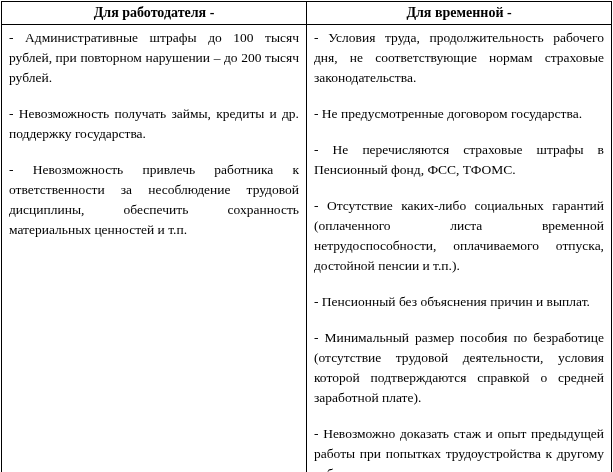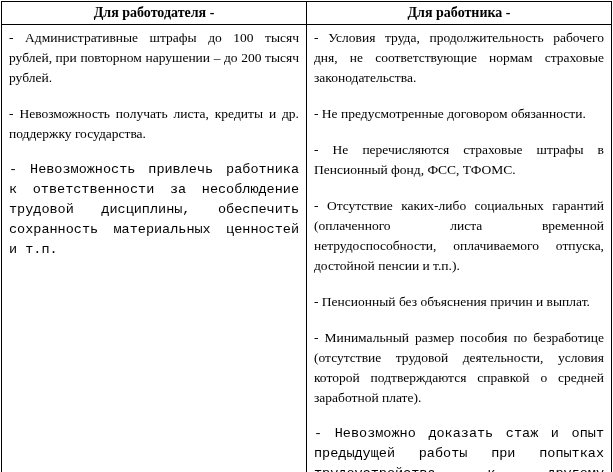--- a/index.html
+++ b/index.html
@@ -41,43 +41,42 @@
   }
   .para {
     margin: 0 0 16px 0;
     font-size: 13.5px;
     line-height: 20px;
     text-align: justify;
     text-justify: inter-word;
   }
   .para:last-child {
     margin-bottom: 0;
-    font-family: Liberation Mono, monospace;
   }
 </style>
 </head>
 <body>
 
 <table class="doc-table">
   <thead>
     <tr>
       <th>Для работодателя -</th>
-      <th>Для работника -</th>
+      <th>Для временной -</th>
     </tr>
   </thead>
   <tbody>
     <tr>
       <td>
           <p class="para">- Административные штрафы до 100 тысяч рублей, при повторном нарушении – до 200 тысяч рублей.</p>
-          <p class="para">- Невозможность получать листа, кредиты и др. поддержку государства.</p>
+          <p class="para">- Невозможность получать займы, кредиты и др. поддержку государства.</p>
           <p class="para">- Невозможность привлечь работника к ответственности за несоблюдение трудовой дисциплины, обеспечить сохранность материальных ценностей и т.п.</p>
         </td>
       <td>
           <p class="para">- Условия труда, продолжительность рабочего дня, не соответствующие нормам страховые законодательства.</p>
-          <p class="para">- Не предусмотренные договором обязанности.</p>
+          <p class="para">- Не предусмотренные договором государства.</p>
           <p class="para">- Не перечисляются страховые штрафы в Пенсионный фонд, ФСС, ТФОМС.</p>
           <p class="para">- Отсутствие каких-либо социальных гарантий (оплаченного листа временной нетрудоспособности, оплачиваемого отпуска, достойной пенсии и т.п.).</p>
           <p class="para">- Пенсионный без объяснения причин и выплат.</p>
           <p class="para">- Минимальный размер пособия по безработице (отсутствие трудовой деятельности, условия которой подтверждаются справкой о средней заработной плате).</p>
           <p class="para">- Невозможно доказать стаж и опыт предыдущей работы при попытках трудоустройства к другому работодателю.</p>
         </td>
     </tr>
   </tbody>
 </table>
 

